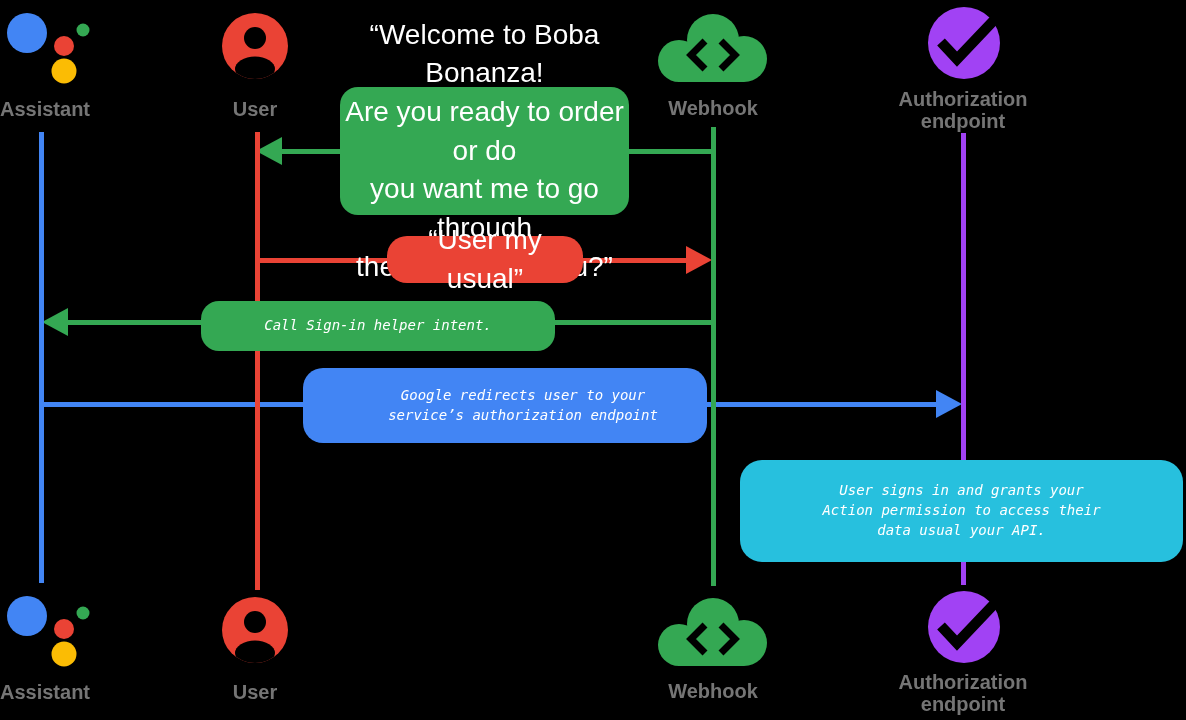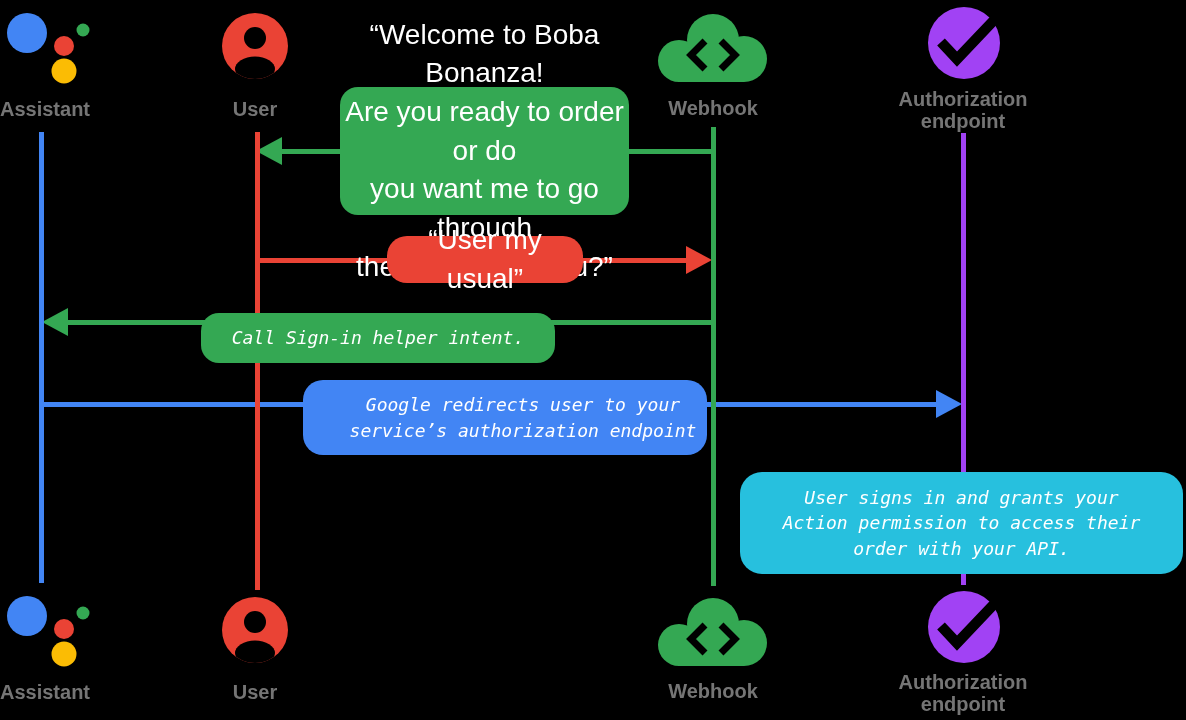--- a/index.html
+++ b/index.html
@@ -10,21 +10,21 @@
   .lifeline{position:absolute;width:5px;z-index:2;}
   .arrow-line{position:absolute;height:5px;z-index:1;}
   .arrow-head{position:absolute;width:0;height:0;z-index:1;}
   .head-left{border-top:14px solid transparent;border-bottom:14px solid transparent;border-right:26px solid;}
   .head-right{border-top:14px solid transparent;border-bottom:14px solid transparent;border-left:26px solid;}
   .box{
     position:absolute;z-index:3;color:#fff;display:flex;align-items:center;justify-content:center;
     text-align:center;white-space:pre-line;box-sizing:border-box;
   }
   .box.sans{font-family:"Liberation Sans",sans-serif;font-size:28px;line-height:1.38;}
-  .box.mono{font-family:"DejaVu Sans Mono","Liberation Mono",monospace;font-style:italic;font-size:18px;line-height:1.42;margin-top:12px;}
+  .box.mono{font-family:"DejaVu Sans Mono","Liberation Mono",monospace;font-style:italic;font-size:14px;line-height:1.42;}
   .actor-label{
     position:absolute;z-index:4;color:#757575;font-weight:700;font-size:20px;line-height:22px;
     text-align:center;white-space:pre-line;
   }
   .icon{position:absolute;z-index:4;}
 </style>
 </head>
 <body>
 
 <div id="stage">
@@ -53,21 +53,21 @@
 
   <div class="box sans" style="left:387px;top:236px;width:196px;height:47px;border-radius:20px;background:#EA4335;">“User my usual”</div>
 
   <div class="box mono" style="left:201px;top:301px;width:354px;height:50px;border-radius:18px;background:#34A853;">Call Sign-in helper intent.</div>
 
   <div class="box mono" style="left:303px;top:368px;width:404px;height:75px;border-radius:20px;background:#4285F4;padding-left:36px;">Google redirects user to your
 service’s authorization endpoint</div>
 
   <div class="box mono" style="left:740px;top:460px;width:443px;height:102px;border-radius:22px;background:#27C0DE;">User signs in and grants your
 Action permission to access their
-order with your API.</div>
+data usual your API.</div>
 
   <svg class="icon" style="left:2px;top:10px;" width="92" height="78" viewBox="0 0 92 78">
     <circle cx="25" cy="23" r="20" fill="#4285F4"></circle>
     <circle cx="62" cy="36" r="10" fill="#EA4335"></circle>
     <circle cx="81" cy="20" r="6.5" fill="#34A853"></circle>
     <circle cx="62" cy="61" r="12.5" fill="#FBBC04"></circle>
   </svg>
 
   <svg class="icon" style="left:221px;top:12px;" width="68" height="68" viewBox="0 0 68 68">
     <clipPath id="uclip1">

